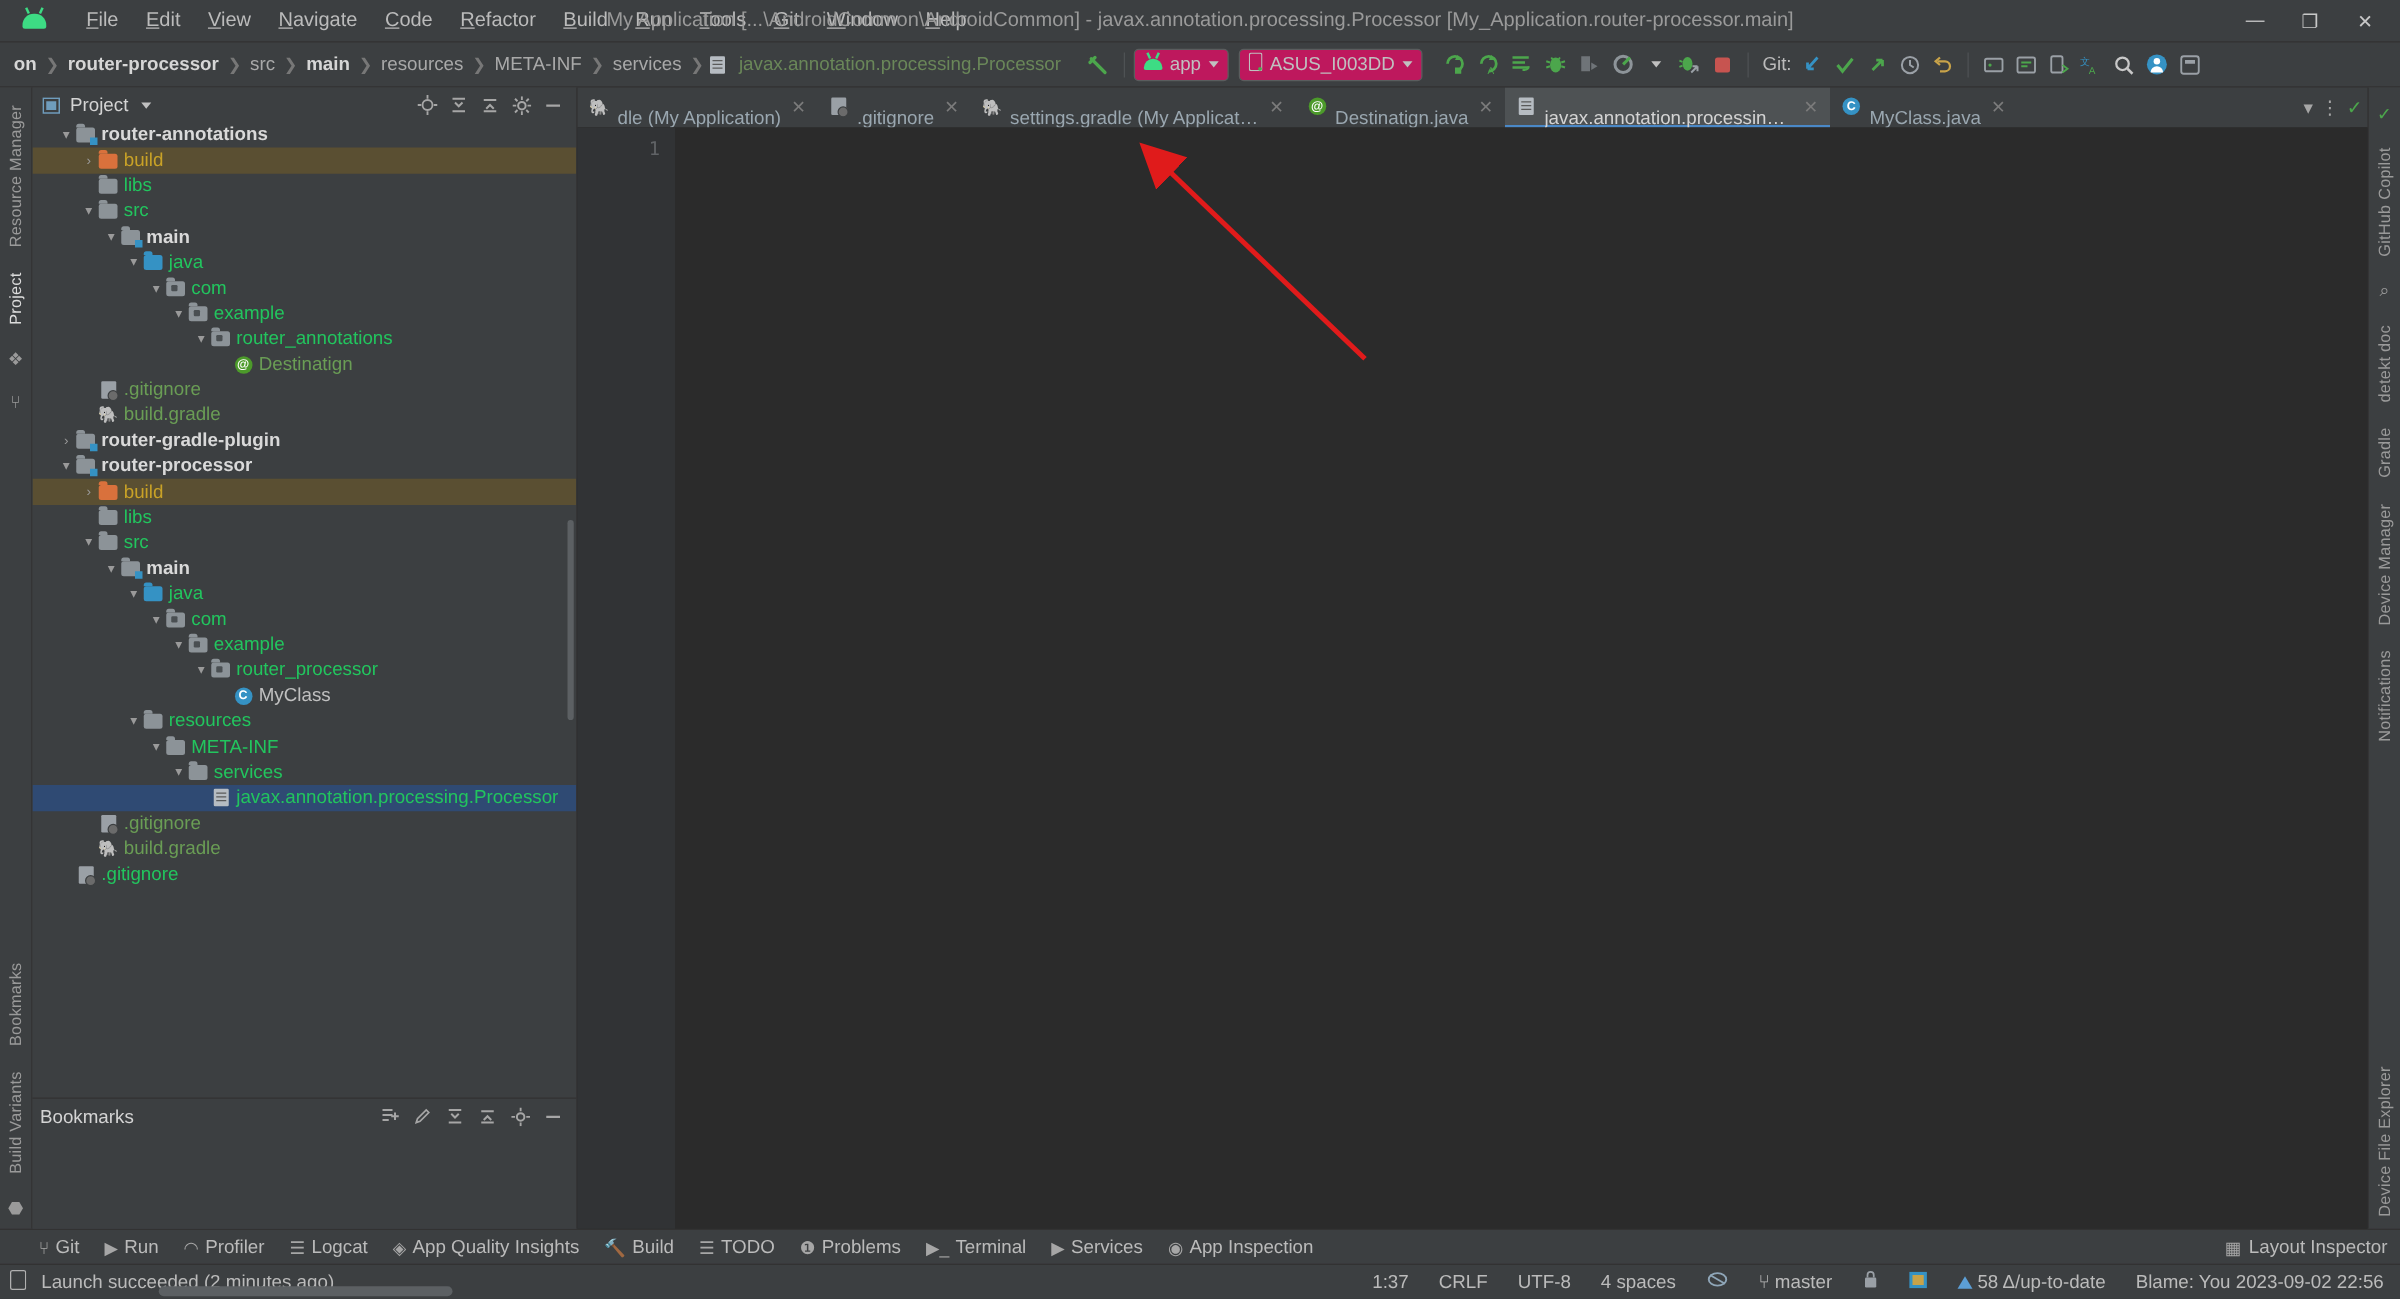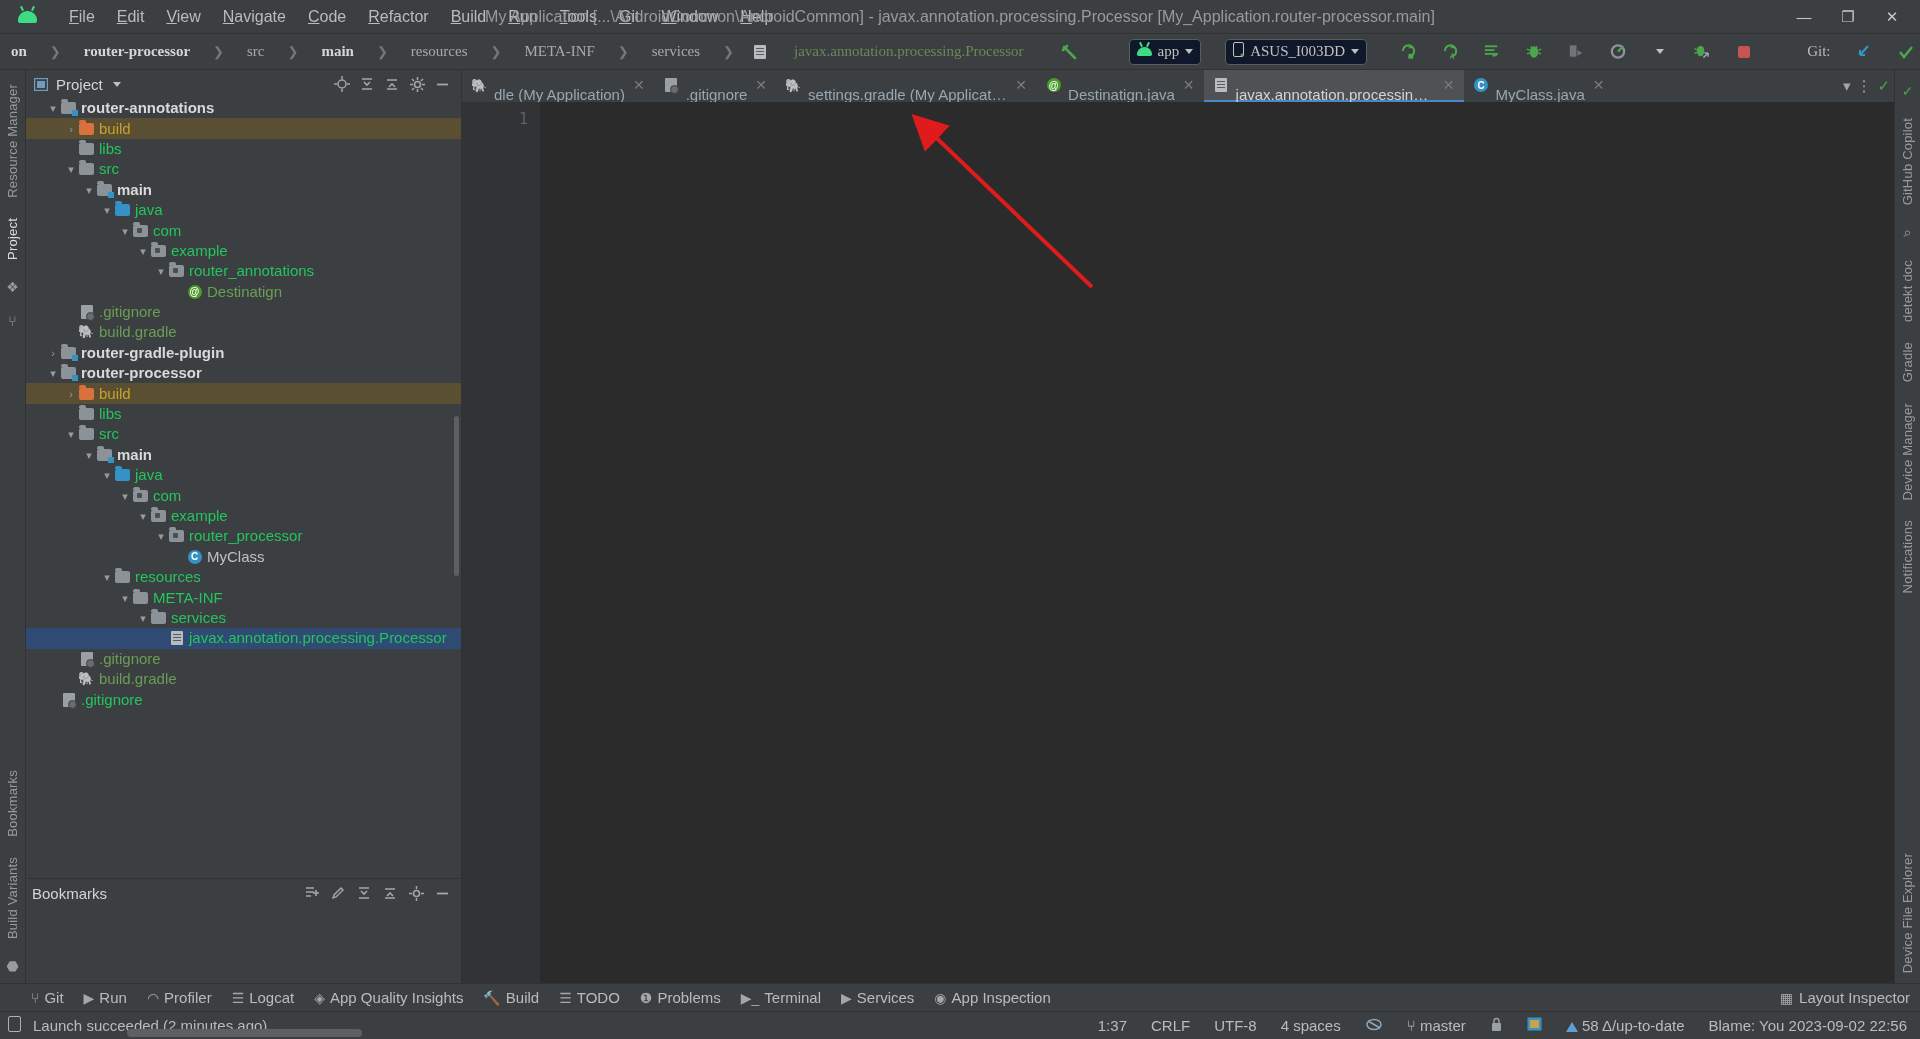--- a/index.html
+++ b/index.html
@@ -30,32 +30,32 @@
   .win-title {
     position:absolute; left:0; right:0; text-align:center; font-size:16px; color:#9a9a9a;
     pointer-events:none;
   }
   .win-ctrls { margin-left:auto; display:flex; align-items:center; padding-right:6px; position:relative; z-index:2;}
   .win-btn { width:44px; height:32px; display:flex; align-items:center; justify-content:center; color:#c8c8c8; font-size:15px;}
 
   
   .navbar {
     height: 36px; background:#3c3f41; display:flex; align-items:center;
-    flex: 0 0 36px; padding-left: 6px; border-bottom:1px solid #323232; gap:16px;font-family:Liberation Serif, serif;
+    flex: 0 0 36px; padding-left: 6px; border-bottom:1px solid #323232; gap:0;
   }
   .crumb { font-size:15px; color:#a9b7c6; padding:2px 5px; white-space:nowrap; }
   .crumb.bold { font-weight:bold; color:#d6d6d6; }
   .crumb.dim { color:#a9a9a9; }
   .crumb-sep { color:#777; font-size:13px; padding:0 2px; }
   .crumb.green { color:#6a8759; }
   .tbsep { width:1px; height:20px; background:#4e5254; margin:0 7px; }
   .tb-btn { height:26px; min-width:26px; display:flex; align-items:center; justify-content:center; padding:0 4px; border-radius:3px;}
   .combo {
     height:26px; border:1px solid #5a5d5e; border-radius:4px; display:flex; align-items:center;
-    gap:6px; padding:0 7px; font-size:15px; color:#c0c0c0; background:#0f172a; white-space:nowrap;
+    gap:6px; padding:0 7px; font-size:15px; color:#c0c0c0; background:#be185d; white-space:nowrap;
   }
   .caret { width:0;height:0;border-left:4px solid transparent;border-right:4px solid transparent;border-top:5px solid #c0c0c0; }
   .git-label{ font-size:15px; color:#bbb; padding:0 4px;}
 
   
   .body-row { flex:1; display:flex; min-height:0; }
 
   
   .vstripe {
     width:26px; background:#3c3f41; display:flex; flex-direction:column; align-items:center;

